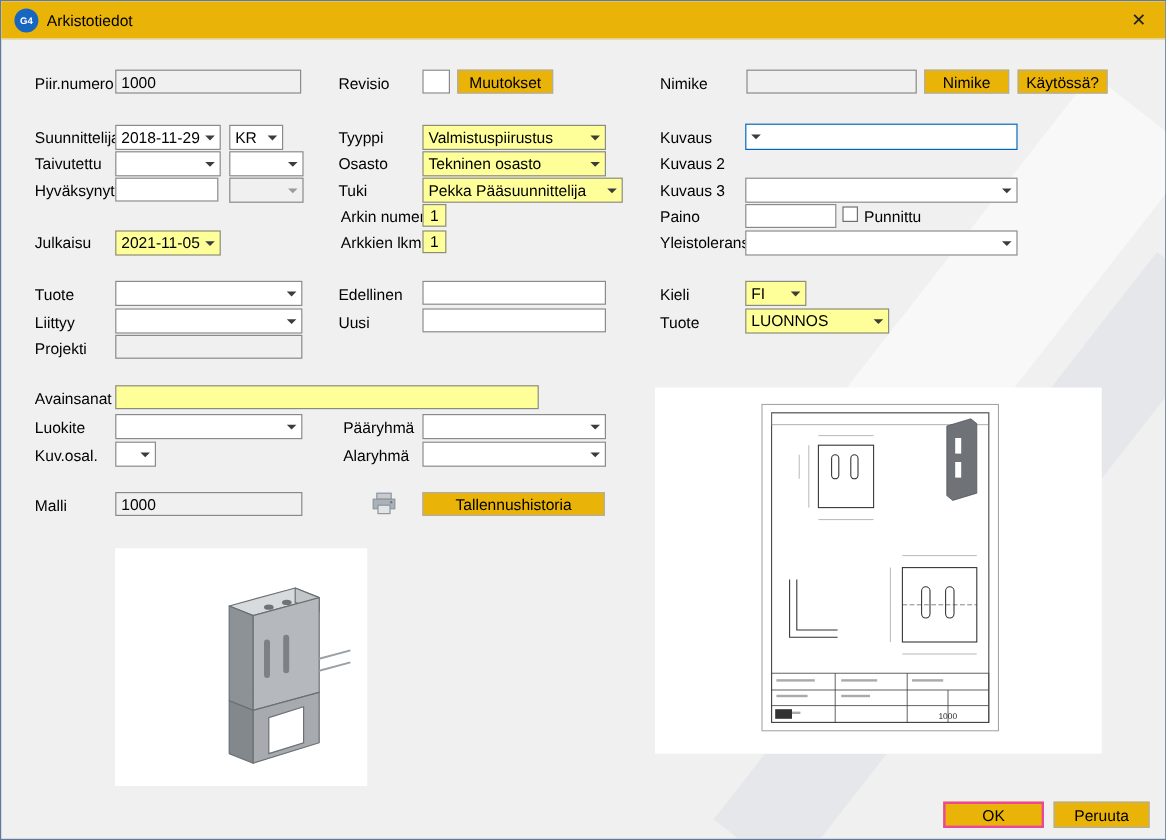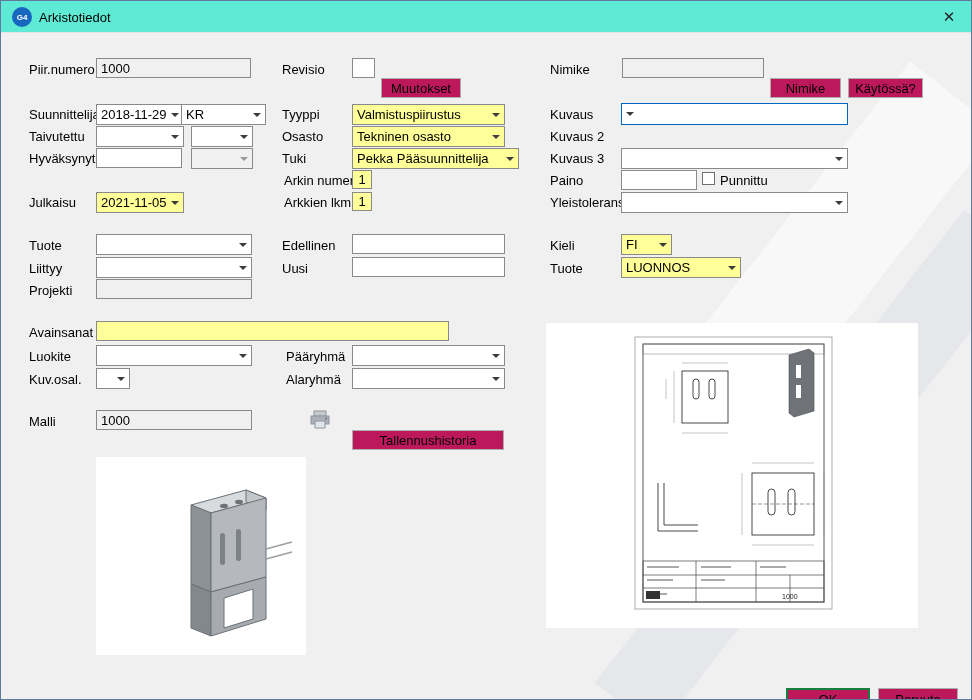--- a/index.html
+++ b/index.html
@@ -9,21 +9,21 @@
     font-family: "Liberation Sans", sans-serif; font-size: 13px; color: #000;
     background: #fff;
   }
   .dialog {
     position: relative; width: 972px; height: 700px;
     background: #f0f0f0; border: 1px solid #5f7b99; overflow: hidden;
   }
   .wm { position: absolute; pointer-events: none; }
   .titlebar {
     position: absolute; left: 0; top: 0; right: 0; height: 32px;
-    background: #5eead4; border-bottom: 1px solid #e4e4e4;
+    background: #eab308; border-bottom: 1px solid #e4e4e4;
   }
   .app-icon {
     position: absolute; left: 11px; top: 6px; width: 20px; height: 20px;
     background: #1767c0; border-radius: 50%;
     color: #fff; font-size: 8px; font-weight: bold;
     display: flex; align-items: center; justify-content: center;
   }
   .title-text { position: absolute; left: 38px; top: 9px; font-size: 13px; }
   .close-btn {
     position: absolute; right: 8px; top: 3px; width: 28px; height: 26px;
@@ -49,25 +49,25 @@
   }
   .combo .arrow::after {
     content: ""; border-left: 4px solid transparent; border-right: 4px solid transparent;
     border-top: 4px solid #3c3c3c;
   }
   .combo.disabled { background: #f0f0f0; }
   .combo.disabled .arrow::after { border-top-color: #9a9a9a; }
   .combo.focused { border-color: #0067c0; }
   .sel { background: #0078d7; color: #fff; padding: 0 1px; }
   .btn {
-    position: absolute; background: #be185d; border: 1px solid #adadad;
+    position: absolute; background: #eab308; border: 1px solid #adadad;
     display: flex; align-items: center; justify-content: center;
-    font: inherit; cursor: default; margin-top: 20px;
-  }
-  .btn.default { border: 2px solid #15803d; }
+    font: inherit; cursor: default;
+  }
+  .btn.default { border: 2px solid #ec4899; }
   .checkbox {
     position: absolute; width: 13px; height: 13px;
     border: 1px solid #707070; background: #fff;
   }
   .preview { position: absolute; background: #fff; }
   .icon-btn { position: absolute; cursor: default; }
 </style>
 </head>
 <body>
 
@@ -90,21 +90,21 @@
   <div class="lbl" style="left:549px;top:61px">Nimike</div>
   <input class="tb gray" style="left: 621px; top: 57px; width: 142px;">
   <div class="btn" style="left:769px;top:57px;width:71px;height:20px">Nimike</div>
   <div class="btn" style="left:847px;top:57px;width:75px;height:20px">Käytössä?</div>
 
   <div class="lbl" style="left:28px;top:106px">Suunnittelija</div>
   <div class="combo" style="left:95px;top:103px;width:88px">
     <div class="txt">2018-11-29</div>
     <div class="arrow"></div>
   </div>
-  <div class="combo" style="left:180px;top:103px;width:85px">
+  <div class="combo" style="left:190px;top:103px;width:45px">
     <div class="txt">KR</div>
     <div class="arrow"></div>
   </div>
   <div class="lbl" style="left:281px;top:106px">Tyyppi</div>
   <div class="combo yellow" style="left:351px;top:103px;width:153px">
     <div class="txt">Valmistuspiirustus</div>
     <div class="arrow"></div>
   </div>
   <div class="lbl" style="left:549px;top:106px">Kuvaus</div>
   <div class="combo focused" style="left:620px;top:102px;width:227px;height:22px">

